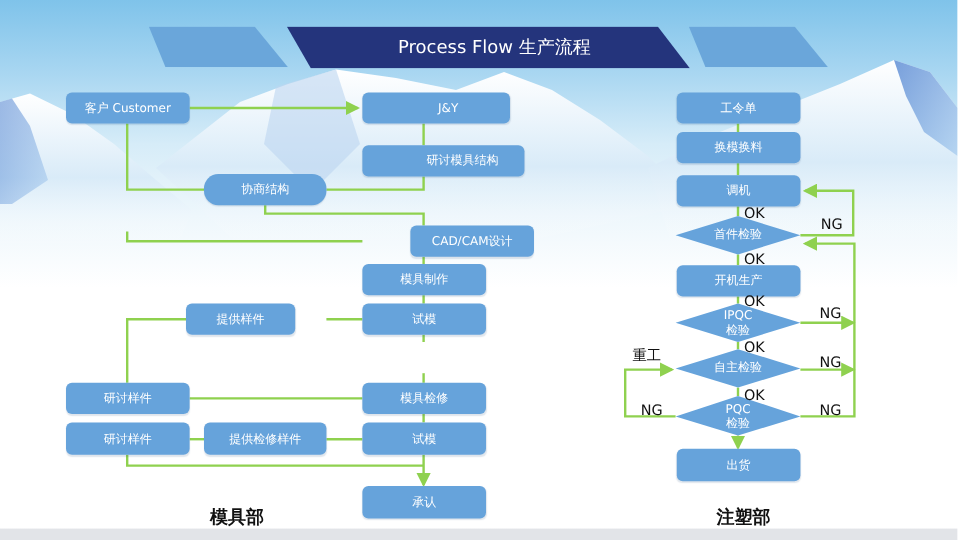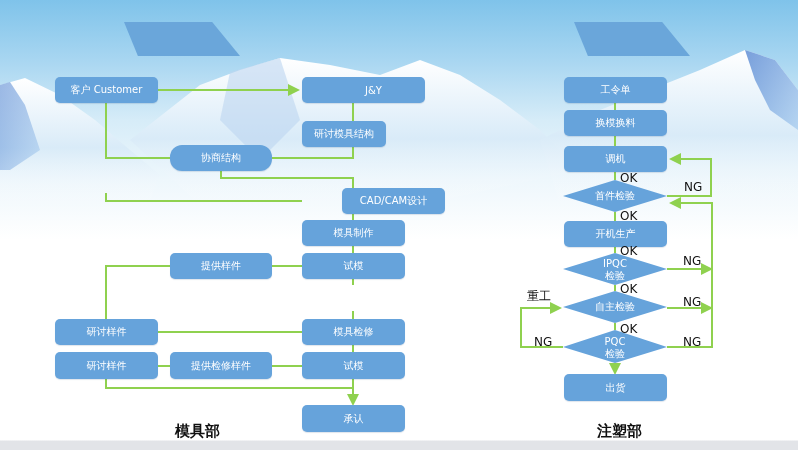--- a/index.html
+++ b/index.html
@@ -50,20 +50,23 @@
     </defs>
     <polygon points="0,85 25,78 60,95 95,120 130,150 160,175 150,200 0,205" fill="url(#mtn)"></polygon>
     <polygon points="0,85 10,82 25,105 40,150 10,170 0,170" fill="url(#mtnshade)" opacity="0.55"></polygon>
     <polygon points="130,140 200,85 240,70 280,58 330,65 380,75 420,60 460,75 500,100 540,130 580,170 420,205 200,205" fill="url(#mtn)"></polygon>
     <polygon points="230,72 280,58 300,120 260,160 220,120" fill="#bcd6f0" opacity="0.6"></polygon>
     <polygon points="540,140 600,110 650,90 700,70 745,50 775,60 798,90 798,205 560,205" fill="url(#mtn)"></polygon>
     <polygon points="745,50 775,60 798,90 798,130 770,110 755,80" fill="url(#mtnshade)" opacity="0.75"></polygon>
   </svg>
 
   <div id="banner-left" class="banner-side"></div>
+  <div id="banner-main">
+    <span>Process Flow  生产流程</span>
+  </div>
   <div id="banner-right" class="banner-side"></div>
 
   <svg id="flow-lines" viewBox="0 0 798 450">
     <defs>
       <marker id="arrow" markerWidth="6" markerHeight="6" refX="5" refY="3" orient="auto">
         <path d="M0,0 L6,3 L0,6 z" fill="#8fd14f"></path>
       </marker>
     </defs>
     <g stroke="#8fd14f" stroke-width="2" fill="none">
 
@@ -104,26 +107,26 @@
     <g fill="#66a3db">
       <polygon points="563,196 615,180 667,196 615,212"></polygon>
       <polygon points="563,269 615,253 667,269 615,285"></polygon>
       <polygon points="563,307 615,291 667,307 615,323"></polygon>
       <polygon points="563,347 615,330 667,347 615,363"></polygon>
     </g>
   </svg>
 
   <div class="box" style="left:55px;top:77px;width:103px;height:26px;">客户 Customer</div>
   <div class="box" style="left:302px;top:77px;width:103px;height:26px;padding-left:20px;">J&amp;Y</div>
-  <div class="box" style="left:302px;top:121px;width:84px;height:26px;">研讨模具结构</div>
+  <div class="box" style="left:302px;top:121px;width:103px;height:26px;padding-left:32px;">研讨模具结构</div>
   <div class="box" style="left:170px;top:145px;width:102px;height:26px;border-radius:12px;">协商结构</div>
   <div class="box" style="left:302px;top:188px;width:103px;height:26px;margin-left:40px;">CAD/CAM设计</div>
   <div class="box" style="left:302px;top:220px;width:103px;height:26px;">模具制作</div>
   <div class="box" style="left:302px;top:253px;width:103px;height:26px;">试模</div>
-  <div class="box" style="left:170px;top:253px;width:102px;height:26px;">提供样件</div>
+  <div class="box" style="left:155px;top:253px;width:91px;height:26px;">提供样件</div>
   <div class="box" style="left:55px;top:319px;width:103px;height:26px;">研讨样件</div>
   <div class="box" style="left:302px;top:319px;width:103px;height:26px;">模具检修</div>
   <div class="box" style="left:55px;top:352px;width:103px;height:27px;">研讨样件</div>
   <div class="box" style="left:170px;top:352px;width:102px;height:27px;">提供检修样件</div>
   <div class="box" style="left:302px;top:352px;width:103px;height:27px;">试模</div>
   <div class="box" style="left:302px;top:405px;width:103px;height:27px;">承认</div>
   <div class="dept-label" style="left:175px;top:422px;">模具部</div>
 
   <div class="box" style="left:564px;top:77px;width:103px;height:26px;">工令单</div>
   <div class="box" style="left:564px;top:110px;width:103px;height:26px;">换模换料</div>

